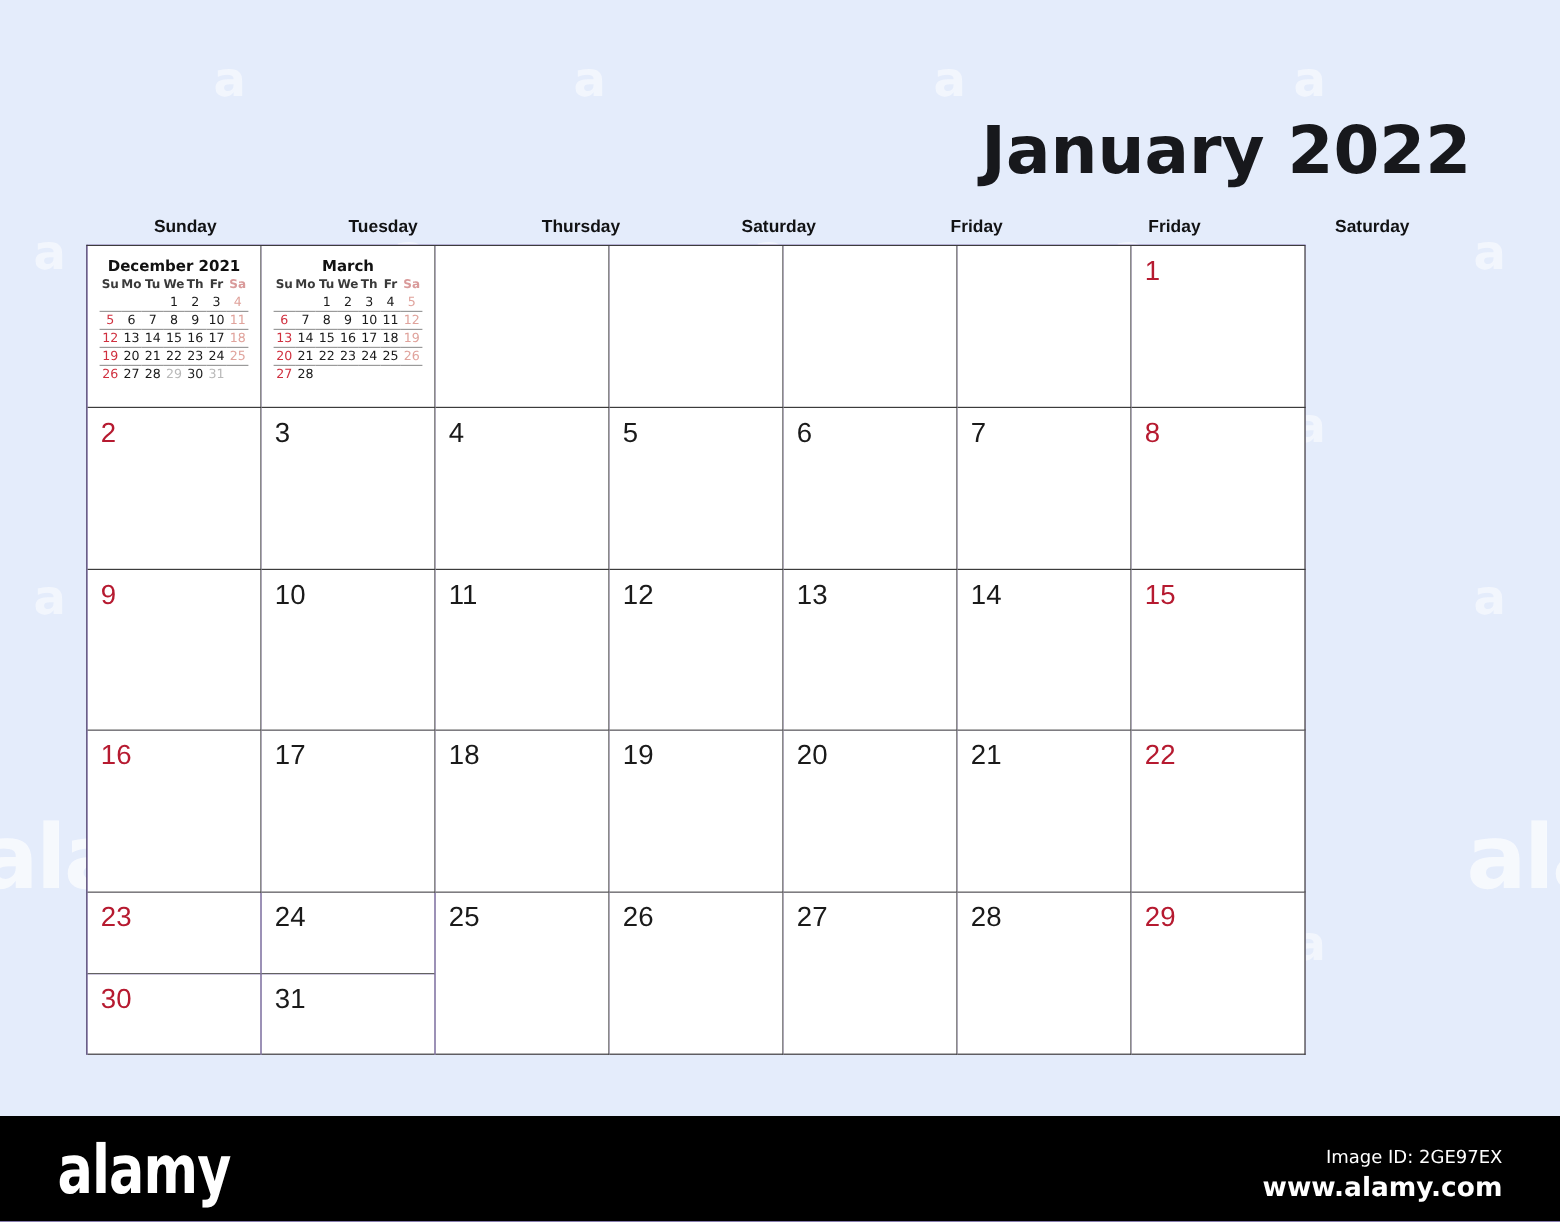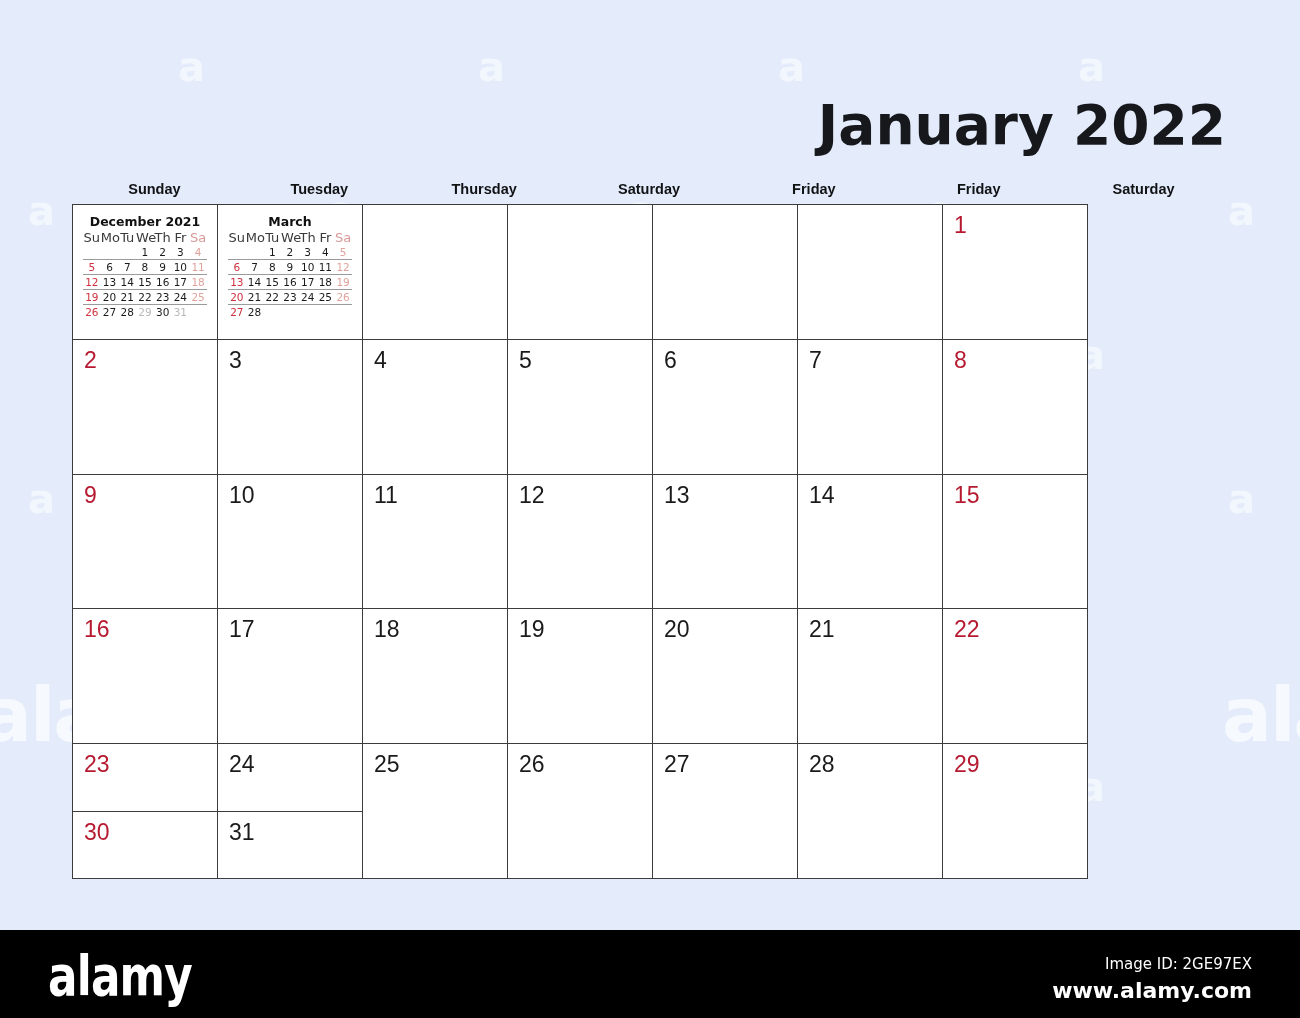--- a/index.html
+++ b/index.html
@@ -158,22 +158,22 @@
     margin-bottom: 2px;
     font-family: "DejaVu Sans", sans-serif;
   }
   table.mini-table {
     width: 100%;
     border-collapse: collapse;
     table-layout: fixed;
     font-family: "DejaVu Sans", sans-serif;
   }
   table.mini-table th {
-    font-size: 13px;
-    font-weight: 400;
+    font-size: 10px;
+    font-weight: 700;
     color: #3a3a3a;
     padding: 0 0 2px 0;
     text-align: center;
     line-height: 11px;
   }
   table.mini-table th.sat { color: #d99a9a; }
   table.mini-table td {
     font-size: 10.5px;
     color: #1a1a1a;
     text-align: center;

